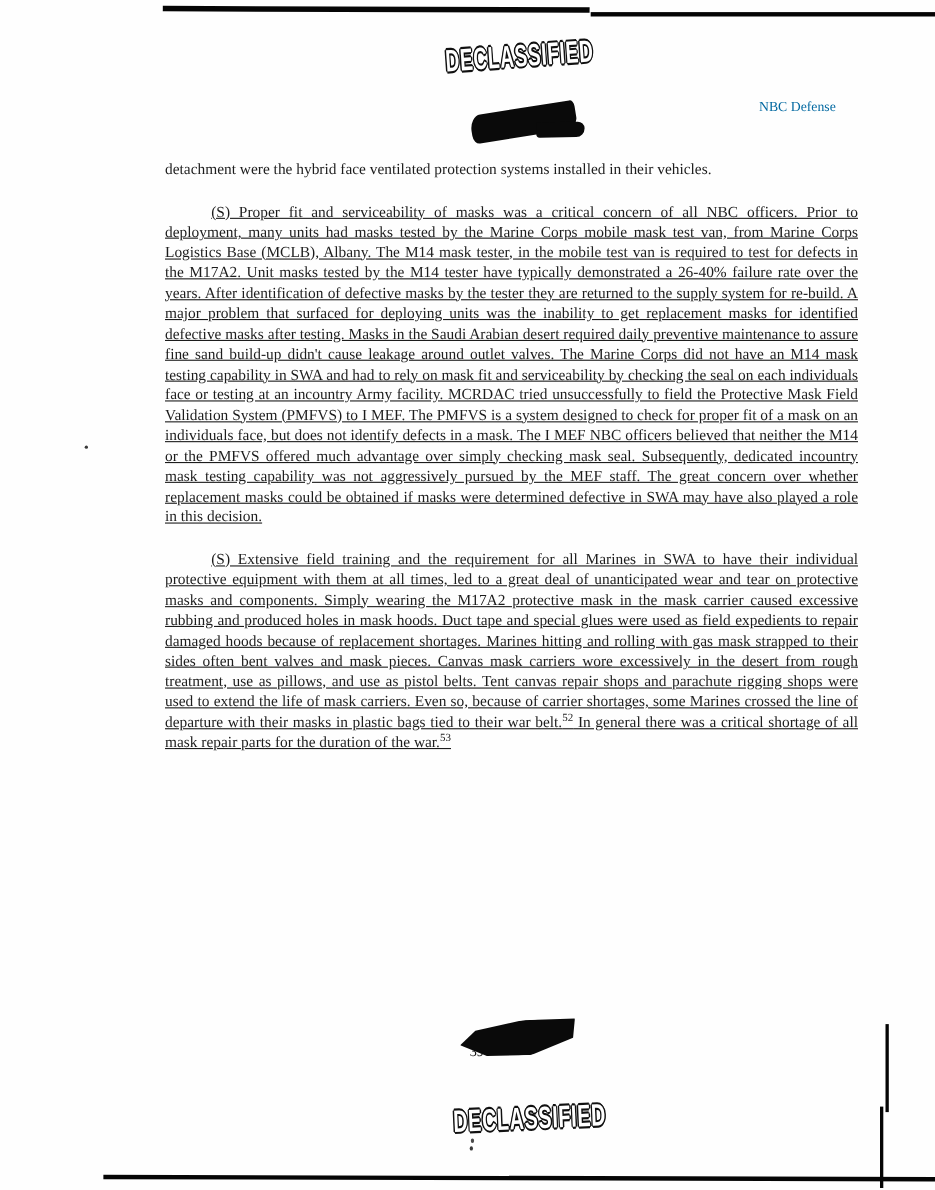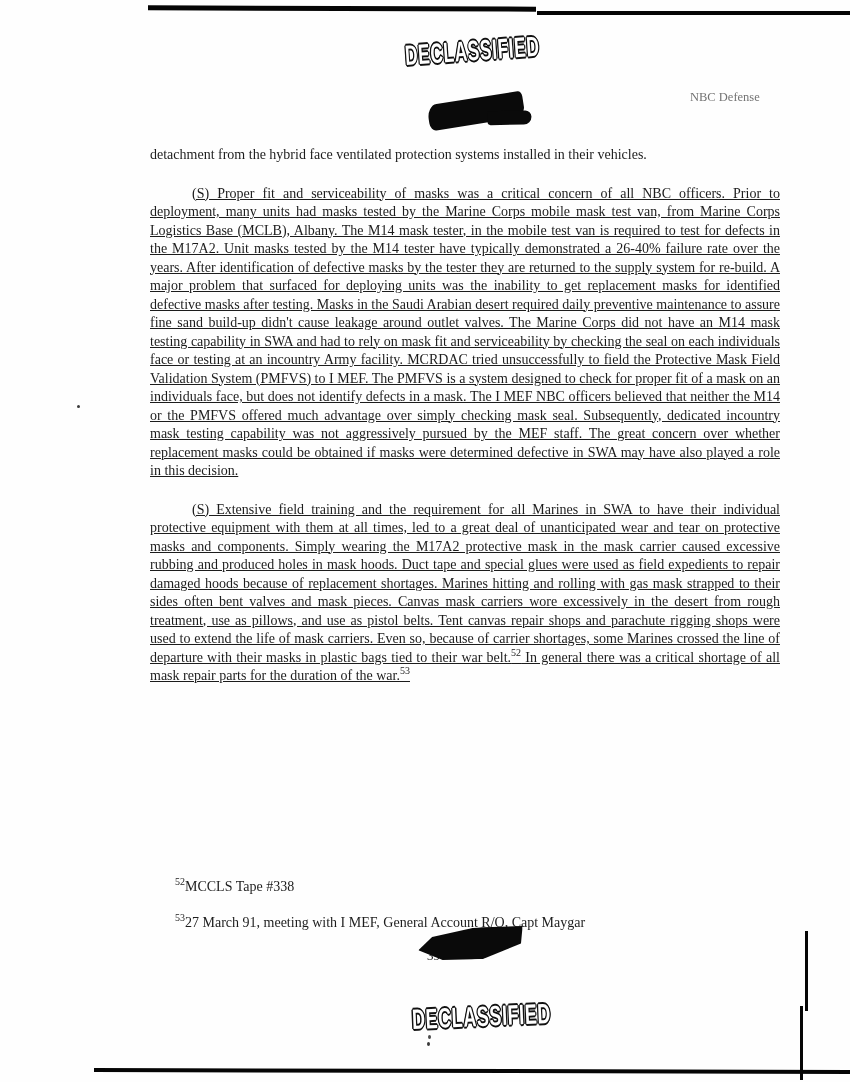--- a/index.html
+++ b/index.html
@@ -38,21 +38,21 @@
     transform-origin: left center;
   }
   .stamp-top    { left: 405px; top: 40px;   transform: rotate(-4deg) scaleX(0.62); }
   .stamp-bottom { left: 412px; top: 1004px; transform: rotate(-2.5deg) scaleX(0.64); }
 
   
   .header-right {
     position: absolute;
     left: 690px; top: 90px;
     font-size: 12.5px;
-    color: #737373;
+    color: #0369a1;
   }
 
   
   .redaction { position: absolute; background: #0a0a0a; }
   .redaction-top {
     left: 428px; top: 98px;
     width: 96px; height: 26px;
     transform: rotate(-9deg);
     border-radius: 10px 4px 12px 6px / 14px 6px 10px 8px;
   }
@@ -120,29 +120,25 @@
   <div class="artifact line-top-2"></div>
   <div class="artifact line-right-a"></div>
   <div class="artifact line-right-b"></div>
   <div class="artifact line-bottom"></div>
 
   <div class="stamp stamp-top">DECLASSIFIED</div>
   <div class="header-right">NBC Defense</div>
   <div class="redaction redaction-top"></div>
 
   <div class="body-text">
-    <p class="no-indent">detachment from the hybrid face ventilated protection systems installed in their vehicles.</p>
+    <p class="no-indent">detachment were the hybrid face ventilated protection systems installed in their vehicles.</p>
     <p class="indent">(S) Proper fit and serviceability of masks was a critical concern of all NBC officers.  Prior to deployment, many units had masks tested by the Marine Corps mobile mask test van, from Marine Corps Logistics Base (MCLB), Albany.  The M14 mask tester, in the mobile test van is required to test for defects in the M17A2.  Unit masks tested by the M14 tester have typically demonstrated a 26-40% failure rate over the years.  After identification of defective masks by the tester they are returned to the supply system for re-build.  A major problem that surfaced for deploying units was the inability to get replacement masks for identified defective masks after testing.  Masks in the Saudi Arabian desert required daily preventive maintenance to assure fine sand build-up didn't cause leakage around outlet valves.  The Marine Corps did not have an M14 mask testing capability in SWA and had to rely on mask fit and serviceability by checking the seal on each individuals face or testing at an incountry Army facility.  MCRDAC tried unsuccessfully to field the Protective Mask Field Validation System (PMFVS) to I MEF.  The PMFVS is a system designed to check for proper fit of a mask on an individuals face, but does not identify defects in a mask.  The I MEF NBC officers believed that neither the M14 or the PMFVS offered much advantage over simply checking mask seal.  Subsequently, dedicated incountry mask testing capability was not aggressively pursued by the MEF staff.  The great concern over whether replacement masks could be obtained if masks were determined defective in SWA may have also played a role in this decision.</p>
     <p class="indent"><span>(S) Extensive field training and the requirement for all Marines in SWA to have their individual protective equipment with them at all times, led to a great deal of unanticipated wear and tear on protective masks and components.  Simply wearing the M17A2 protective mask in the mask carrier caused excessive rubbing and produced holes in mask hoods.  Duct tape and special glues were used as field expedients to repair damaged hoods because of replacement shortages. Marines hitting and rolling with gas mask strapped to their sides often bent valves and mask pieces.  Canvas mask carriers wore excessively in the desert from rough treatment, use as pillows, and use as pistol belts.  Tent canvas repair shops and parachute rigging shops were used to extend the life of mask carriers.  Even so, because of carrier shortages, some Marines crossed the line of departure with their masks in plastic bags tied to their war belt.</span><sup>52</sup><span> In general there was a critical shortage of all mask repair parts for the duration of the war.</span><sup>53</sup></p>
   </div>
 
-  <div class="footnotes">
-    <p><sup>52</sup><span>MCCLS Tape #338</span></p>
-    <p><sup>53</sup><span>27 March 91, meeting with I MEF, General Account R/O, Capt Maygar</span></p>
-  </div>
 
   <div class="page-number">39</div>
   <div class="redaction redaction-bottom"></div>
   <div class="stamp stamp-bottom">DECLASSIFIED</div>
 
   <div class="speck speck-left"></div>
   <div class="speck speck-bottom"></div>
 
 </div>
 

